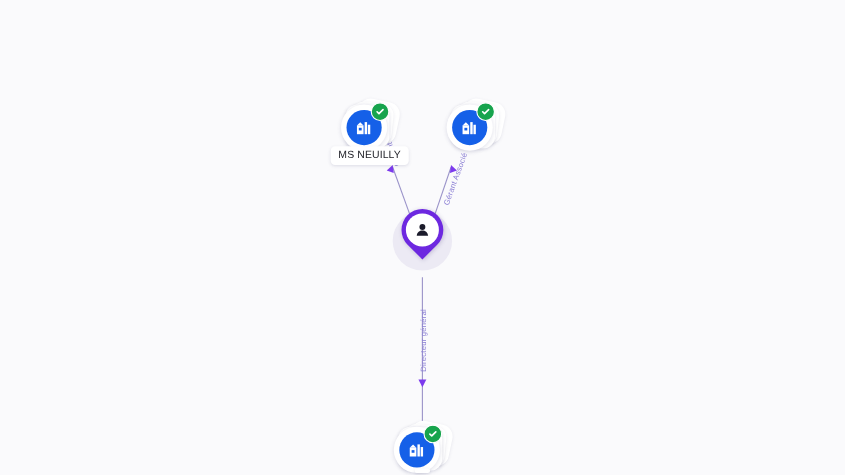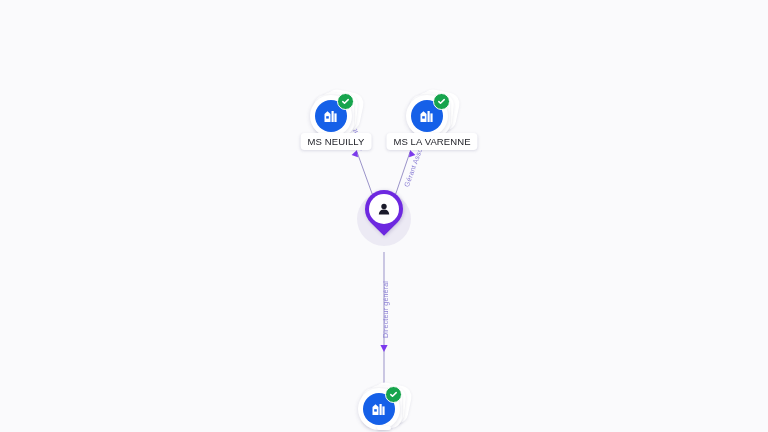--- a/index.html
+++ b/index.html
@@ -219,21 +219,20 @@
         <rect x="12.4" y="6.4" width="2.2" height="8.6" fill="#ffffff"></rect>
         <rect x="4.2" y="9.2" width="2.6" height="2.4" fill="#1560e8"></rect>
       </svg>
     </div>
     <div class="verified-badge">
       <svg width="9" height="9" viewBox="0 0 9 9">
         <path d="M1.8 4.6 L3.5 6.3 L7.2 2.6" stroke="#ffffff" stroke-width="1.5" fill="none" stroke-linecap="round" stroke-linejoin="round"></path>
       </svg>
     </div>
   </div>
-  <div class="node-label company" style="left:432px; top:133px;">MS LA VARENNE</div>
 
   <div class="person-node" style="left:357px; top:190px;">
     <div class="person-halo"></div>
     <div class="pin-shape"></div>
     <div class="pin-inner">
       <svg width="16" height="16" viewBox="0 0 16 16">
         <circle cx="8" cy="5.4" r="2.7" fill="#1b1b2b"></circle>
         <path d="M2.8 13.4 C3.3 9.9 5.4 8.6 8 8.6 C10.6 8.6 12.7 9.9 13.2 13.4 Z" fill="#1b1b2b"></path>
       </svg>
     </div>

